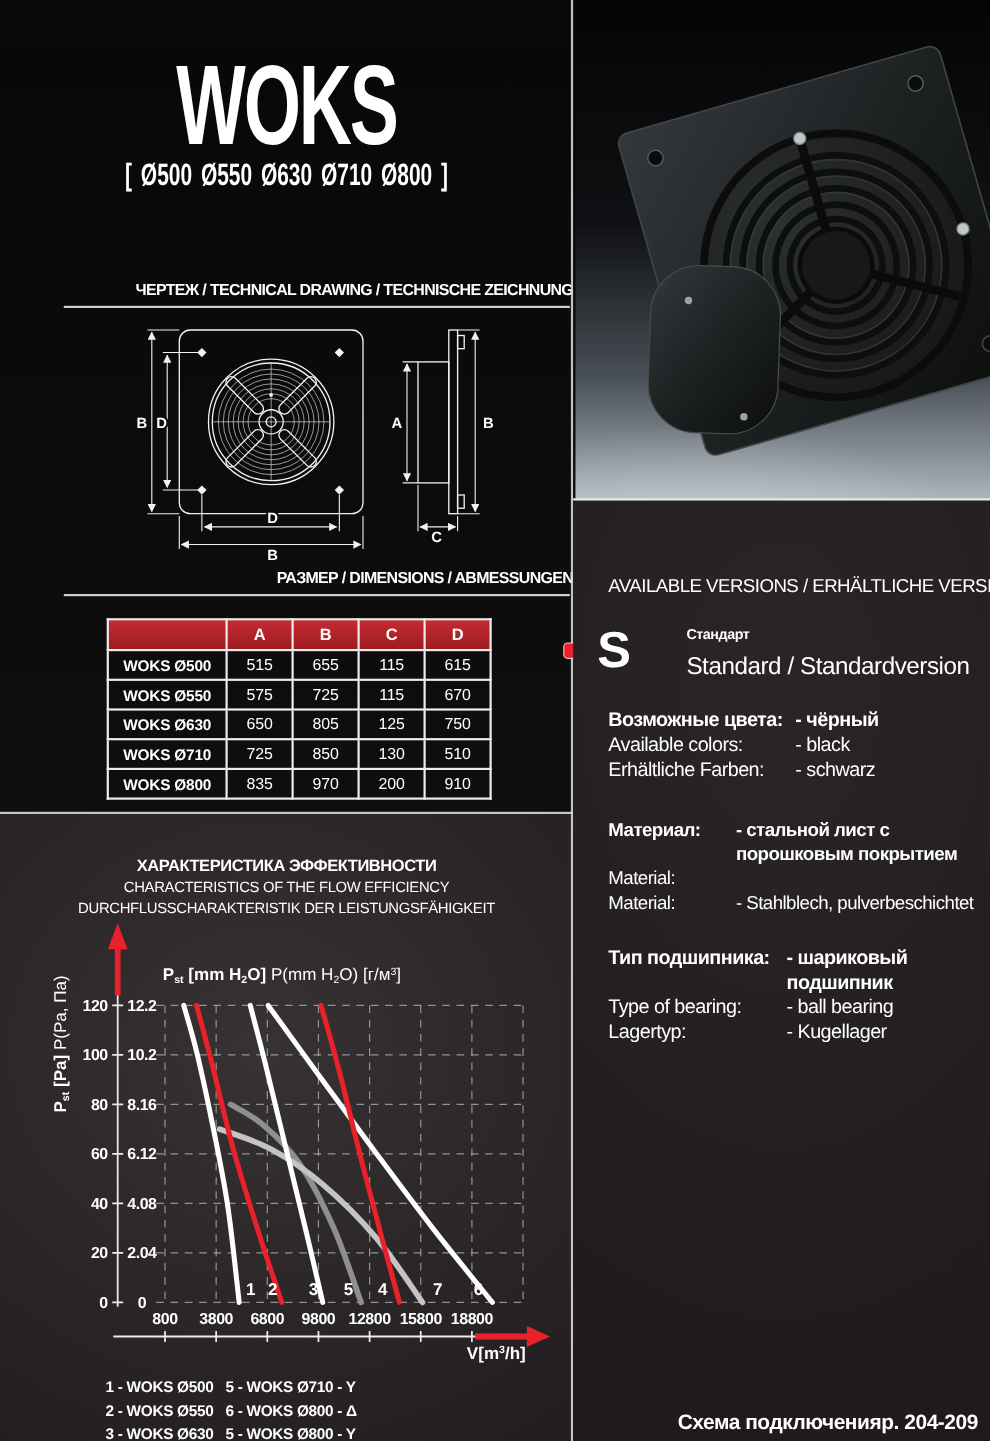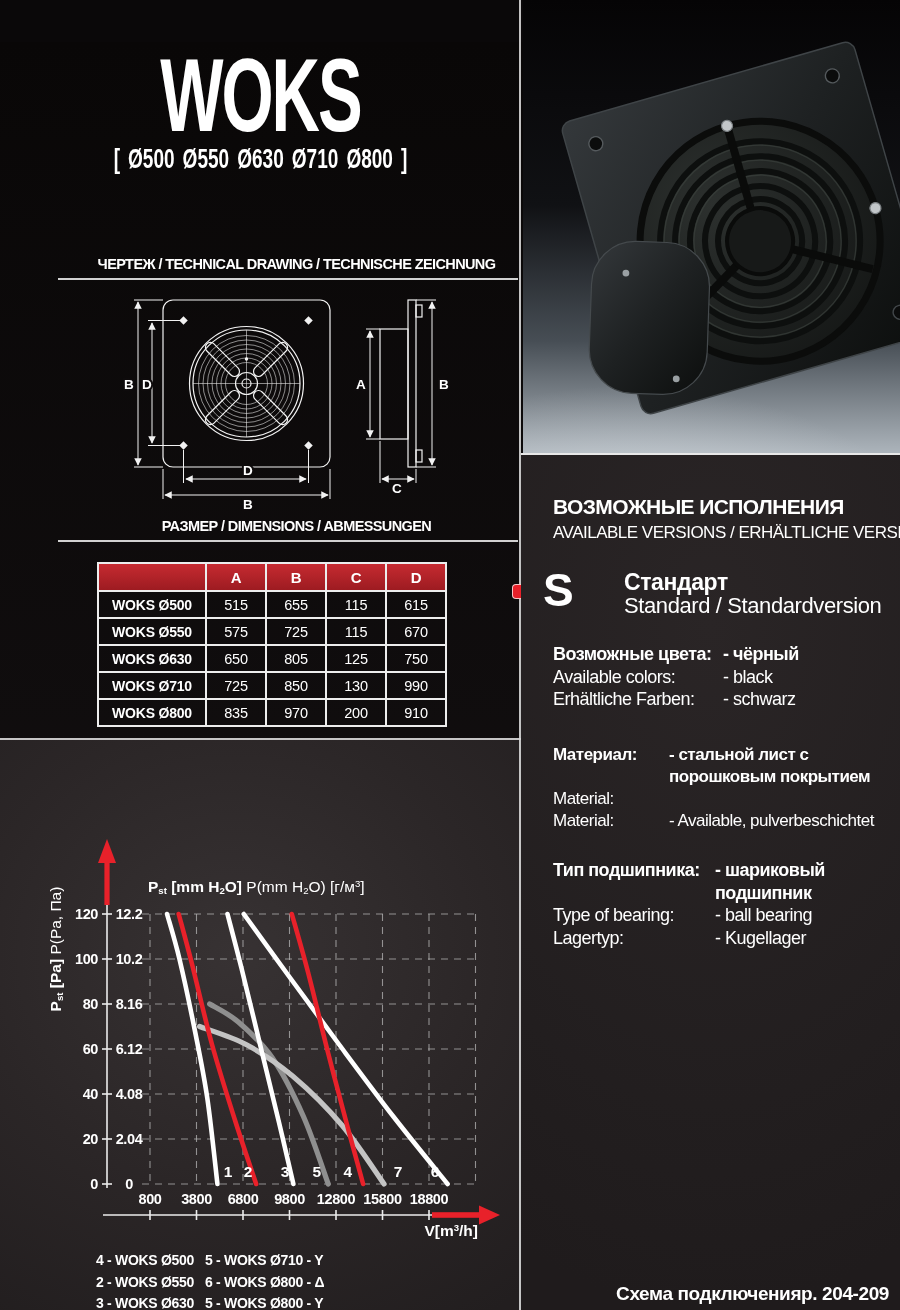--- a/index.html
+++ b/index.html
@@ -8,22 +8,22 @@
   .abs{position:absolute;}
   
   #col-left{position:absolute;left:0;top:2px;width:591px;height:1310px;
             background:linear-gradient(180deg,#090707 0%,#110e0f 60%,#161213 100%);margin-top:40px;}
   #page-title{position:absolute;left:0;top:6px;width:521px;text-align:center;
               font-size:103px;line-height:95px;font-weight:700;letter-spacing:-3px;
               transform:scaleX(0.65);transform-origin:50% 50%;white-space:nowrap;}
   #page-subtitle{position:absolute;left:0;top:101px;width:521px;text-align:center;
               font-size:28px;font-weight:700;letter-spacing:0;word-spacing:4px;
               transform:scaleX(0.68);transform-origin:50% 50%;white-space:nowrap;}
-  .sec-head{position:absolute;left:0;width:521px;text-align:center;font-size:14.5px;
-            font-weight:700;letter-spacing:-0.6px;white-space:nowrap;padding-left:36px;}
+  .sec-head{position:absolute;left:0;width:521px;text-align:right;font-size:14.5px;
+            font-weight:700;letter-spacing:-0.6px;white-space:nowrap;}
   .rule{position:absolute;left:58px;width:460px;height:2px;background:#e3e3e3;opacity:.92;}
   #section-split{position:absolute;left:0;top:696px;width:521px;height:2px;background:#e6e6e6;opacity:.85;}
   #chart-section{position:absolute;left:0;top:698px;width:521px;height:612px;
      background:radial-gradient(90% 70% at 45% 35%, #373233 0%, #2b2627 55%, #221e1f 100%);}
   
   #dim-table{position:absolute;left:97px;top:520px;width:350px;border-collapse:collapse;table-layout:fixed;}
   #dim-table td,#dim-table th{border:2px solid #ededed;text-align:center;color:#fff;
       font-size:14.5px;padding:0;height:25px;letter-spacing:-0.2px;}
   #dim-table th{background:linear-gradient(180deg,#c62b31,#9d1b21);font-weight:700;height:26px;font-size:15px;}
   #dim-table td.model{font-weight:700;font-size:14px;}
@@ -62,21 +62,21 @@
   #divider{position:absolute;left:519px;top:0;width:2px;height:1310px;background:#d7d7d7;opacity:.9;}
   #red-marker{position:absolute;left:512px;top:584px;width:15px;height:15px;border-radius:4px;
               background:#e8212a;border:1px solid rgba(255,255,255,.75);box-sizing:border-box;}
   #panel{position:absolute;left:521px;top:453px;width:379px;height:857px;
          border-top:2px solid #e8e8e8;box-sizing:border-box;
          background:radial-gradient(120% 80% at 50% 20%, #2a2526 0%, #221e1f 70%, #1f1b1c 100%);}
   #panel .inner{position:relative;width:100%;height:100%;}
   #ver-head1{position:absolute;left:32px;top:40px;font-size:21px;font-weight:700;letter-spacing:-0.6px;white-space:nowrap;}
   #ver-head2{position:absolute;left:32px;top:68px;font-size:17px;letter-spacing:-0.5px;white-space:nowrap;}
   #ver-code{position:absolute;left:22px;top:108px;font-size:46px;font-weight:700;}
-  #ver-name1{position:absolute;left:103px;top:114px;font-size:23px;font-weight:700;letter-spacing:-0.4px;}
+  #ver-name1{position:absolute;left:103px;top:114px;font-size:13px;font-weight:700;letter-spacing:-0.4px;}
   #ver-name2{position:absolute;left:103px;top:138px;font-size:22px;letter-spacing:-0.4px;}
   .spec{position:absolute;left:32px;width:336px;}
   .spec .row{display:grid;grid-template-columns:var(--lc) 1fr;line-height:22.5px;
              font-size:18px;letter-spacing:-0.5px;}
   .spec .row.b{font-weight:700;}
   #spec-colors{top:188px;--lc:170px;}
   #spec-material{top:289px;--lc:116px;font-size:17px;}
   #spec-material .row{font-size:17px;line-height:22px;}
   #spec-bearing{top:404px;--lc:162px;}
   #panel-footer{position:absolute;left:32px;top:828px;width:336px;display:flex;
@@ -218,35 +218,40 @@
           <td>650</td>
           <td>805</td>
           <td>125</td>
           <td>750</td>
         </tr>
         <tr>
           <td class="model">WOKS Ø710</td>
           <td>725</td>
           <td>850</td>
           <td>130</td>
-          <td>990</td>
+          <td>510</td>
         </tr>
         <tr>
           <td class="model">WOKS Ø800</td>
           <td>835</td>
           <td>970</td>
           <td>200</td>
           <td>910</td>
         </tr>
       </tbody>
   </table>
 
   <div id="section-split"></div>
   <div id="chart-section"></div>
 
+  <div id="chart-titles">
+    <div class="t1">ХАРАКТЕРИСТИКА ЭФФЕКТИВНОСТИ</div>
+    <div class="t2">CHARACTERISTICS OF THE FLOW EFFICIENCY</div>
+    <div class="t2">DURCHFLUSSCHARAKTERISTIK DER LEISTUNGSFÄHIGKEIT</div>
+  </div>
 
   <div id="pa-label" class="rich"><span class="b">P</span><span class="b sub">st</span><span class="b"> [Pa] </span><span>P(Pa, Па)</span></div>
   <div id="mm-label" class="rich"><span class="b">P</span><span class="b sub">st</span><span class="b"> [mm H</span><span class="b sub">2</span><span class="b">O]</span><span> P(mm H</span><span class="sub">2</span><span>O) [г/м</span><span class="sup">3</span><span>]</span></div>
   <div id="v-label" class="rich"><span class="b">V[m</span><span class="b sup">3</span><span class="b">/h]</span></div>
 
   <svg id="chart-svg" class="abs" style="left:30px;top:795px;" width="485" height="410" viewBox="0 0 485 410">
       <line x1="120" y1="77" x2="120" y2="347" class="grid"></line>
       <line x1="166.5" y1="77" x2="166.5" y2="347" class="grid"></line>
       <line x1="213" y1="77" x2="213" y2="347" class="grid"></line>
       <line x1="259.5" y1="77" x2="259.5" y2="347" class="grid"></line>
@@ -312,21 +317,21 @@
       <text x="197.965" y="340" text-anchor="middle" class="curveNum">1</text>
       <text x="217.95999999999998" y="340" text-anchor="middle" class="curveNum">2</text>
       <text x="255.005" y="340" text-anchor="middle" class="curveNum">3</text>
       <text x="317.935" y="340" text-anchor="middle" class="curveNum">4</text>
       <text x="286.935" y="340" text-anchor="middle" class="curveNum">5</text>
       <text x="405.045" y="340" text-anchor="middle" class="curveNum">6</text>
       <text x="368" y="340" text-anchor="middle" class="curveNum">7</text>
     </svg>
 
   <div id="legend-col1" class="legend-col">
-      <div>4 - WOKS Ø500</div>
+      <div>1 - WOKS Ø500</div>
       <div>2 - WOKS Ø550</div>
       <div>3 - WOKS Ø630</div>
       <div>4 - WOKS Ø710 - Δ</div>
     </div>
   <div id="legend-col2" class="legend-col">
       <div>5 - WOKS Ø710 - Y</div>
       <div>6 - WOKS Ø800 - Δ</div>
       <div>5 - WOKS Ø800 - Y</div>
     </div>
 </div>
@@ -394,21 +399,20 @@
       <circle cx="26" cy="56" r="3.4" fill="#9aa0a3"></circle>
     </g>
   </g>
 </svg>
 
 <div id="divider"></div>
 <div id="red-marker"></div>
 
 <div id="panel">
   <div class="inner">
-    <div id="ver-head1">ВОЗМОЖНЫЕ ИСПОЛНЕНИЯ</div>
     <div id="ver-head2">AVAILABLE VERSIONS / ERHÄLTLICHE VERSIONEN</div>
     <div id="ver-code">S</div>
     <div id="ver-name1">Стандарт</div>
     <div id="ver-name2">Standard / Standardversion</div>
 
     <div id="spec-colors" class="spec">
         <div class="row b">
           <span>Возможные цвета:</span>
           <span>- чёрный</span>
         </div>
@@ -424,21 +428,21 @@
     <div id="spec-material" class="spec">
         <div class="row b">
           <span>Материал:</span>
           <span>- стальной лист с порошковым покрытием</span>
         </div>
         <div class="row">
           <span>Material:</span>
         </div>
         <div class="row">
           <span>Material:</span>
-          <span>- Available, pulverbeschichtet</span>
+          <span>- Stahlblech, pulverbeschichtet</span>
         </div>
       </div>
     <div id="spec-bearing" class="spec">
         <div class="row b">
           <span>Тип подшипника:</span>
           <span>- шариковый подшипник</span>
         </div>
         <div class="row">
           <span>Type of bearing:</span>
           <span>- ball bearing</span>

